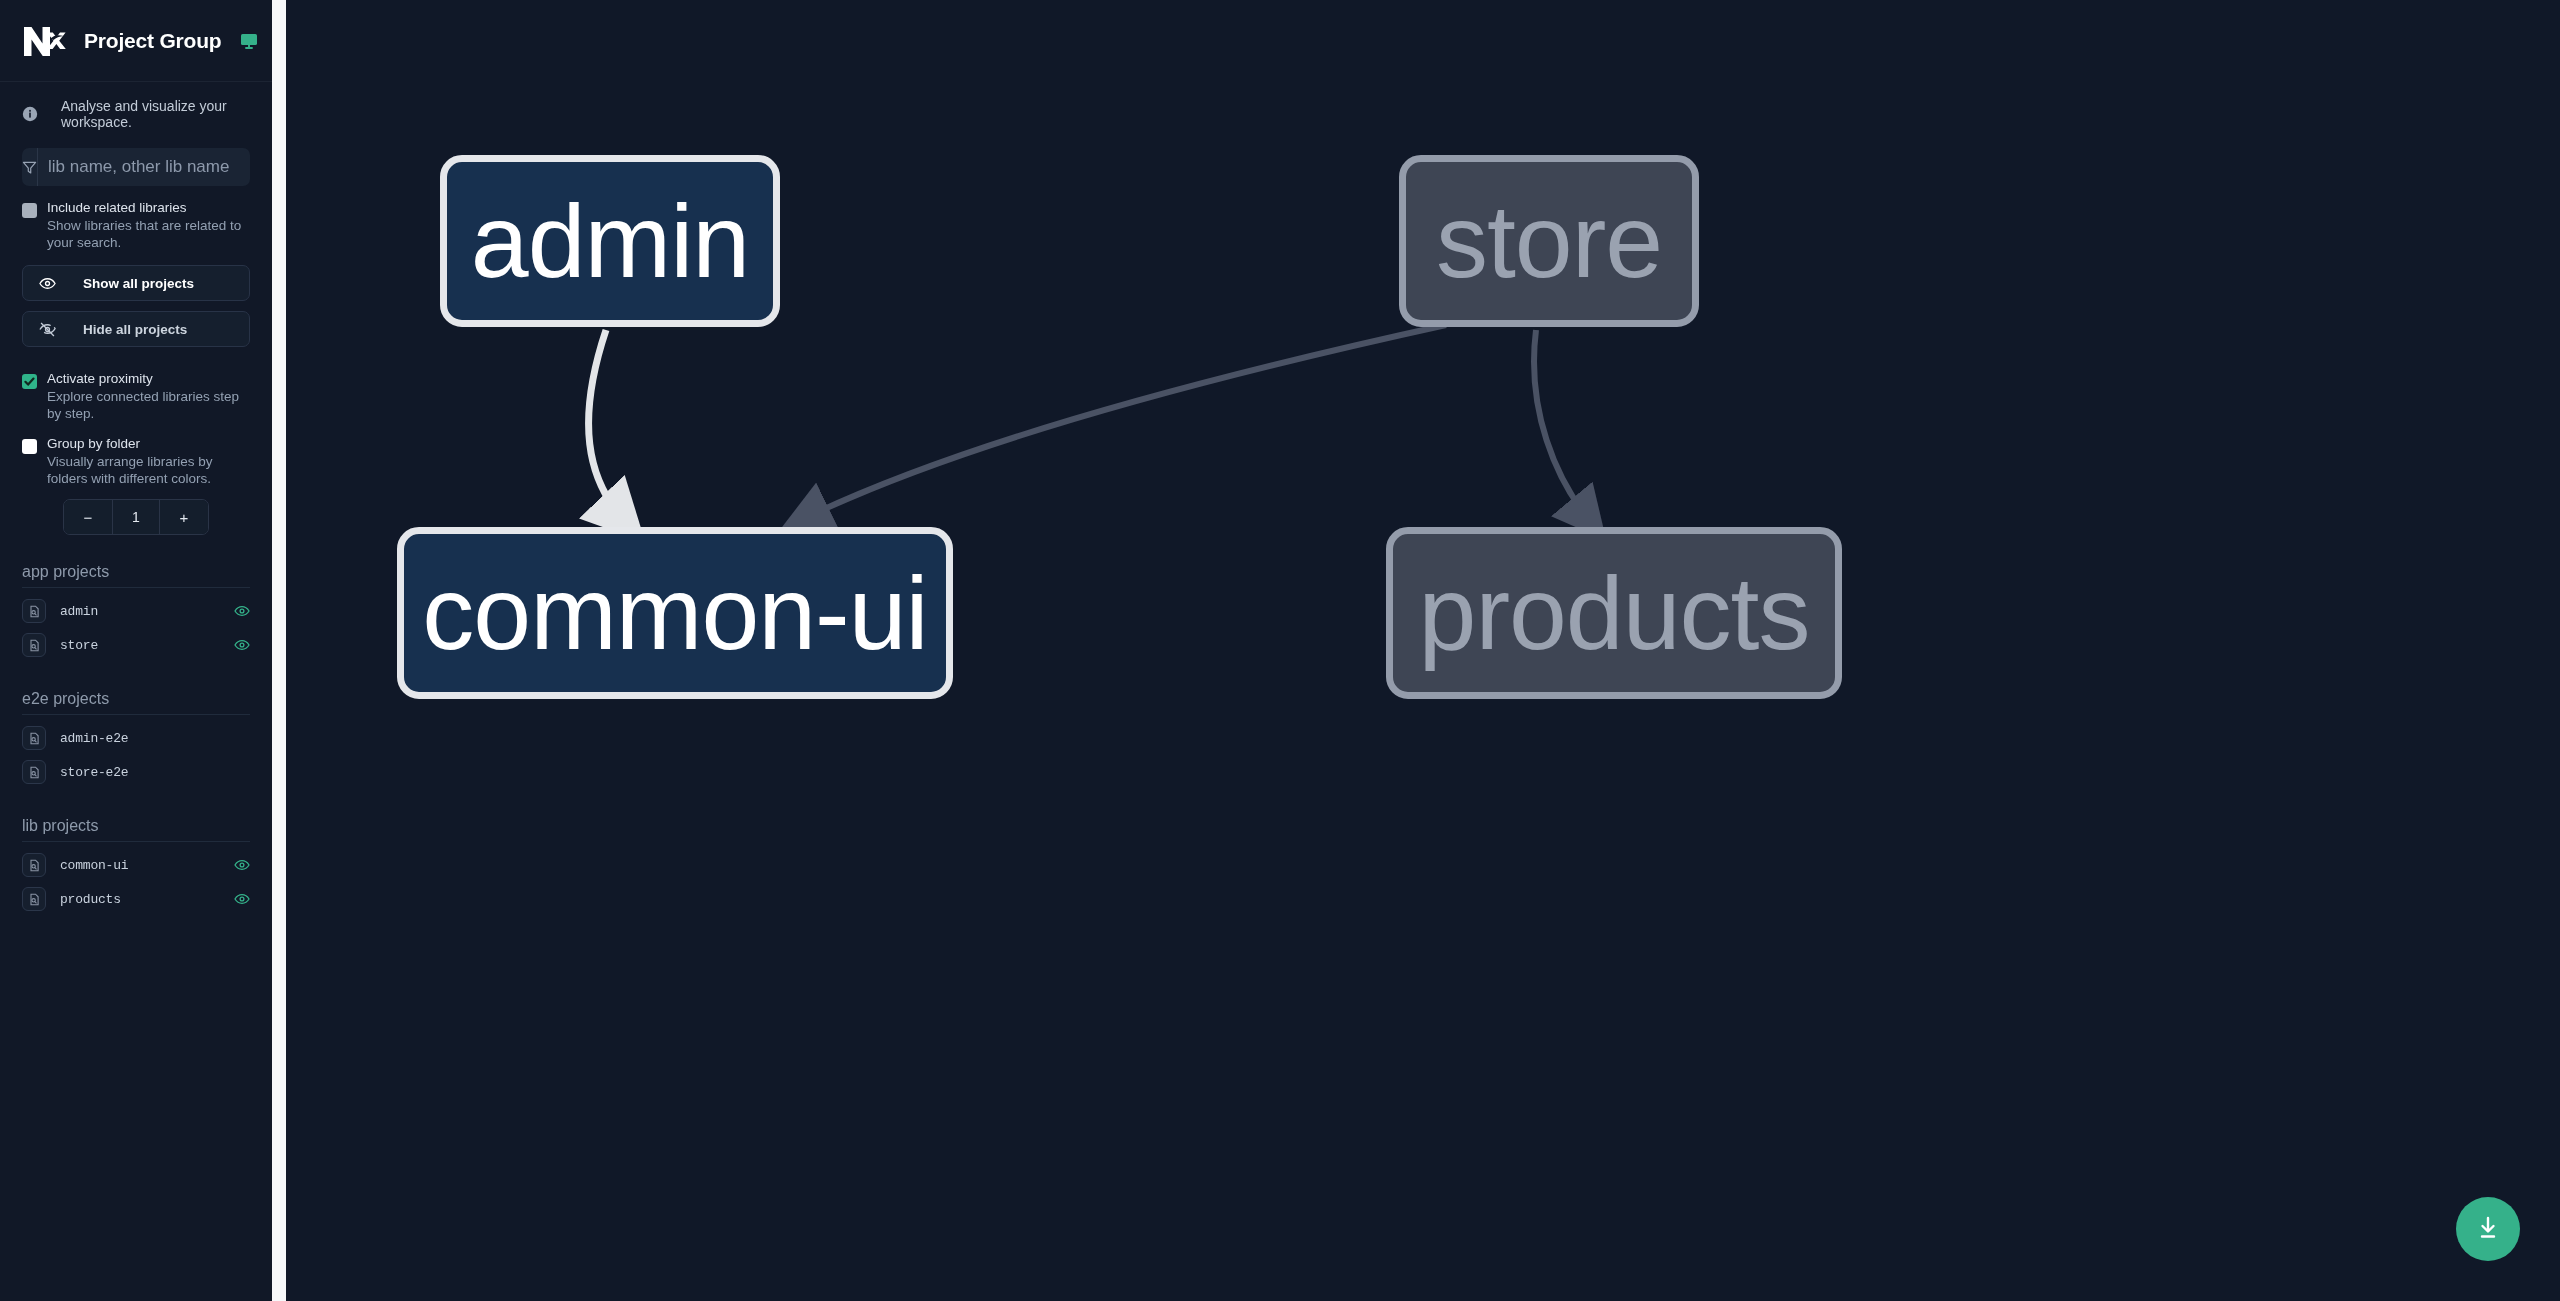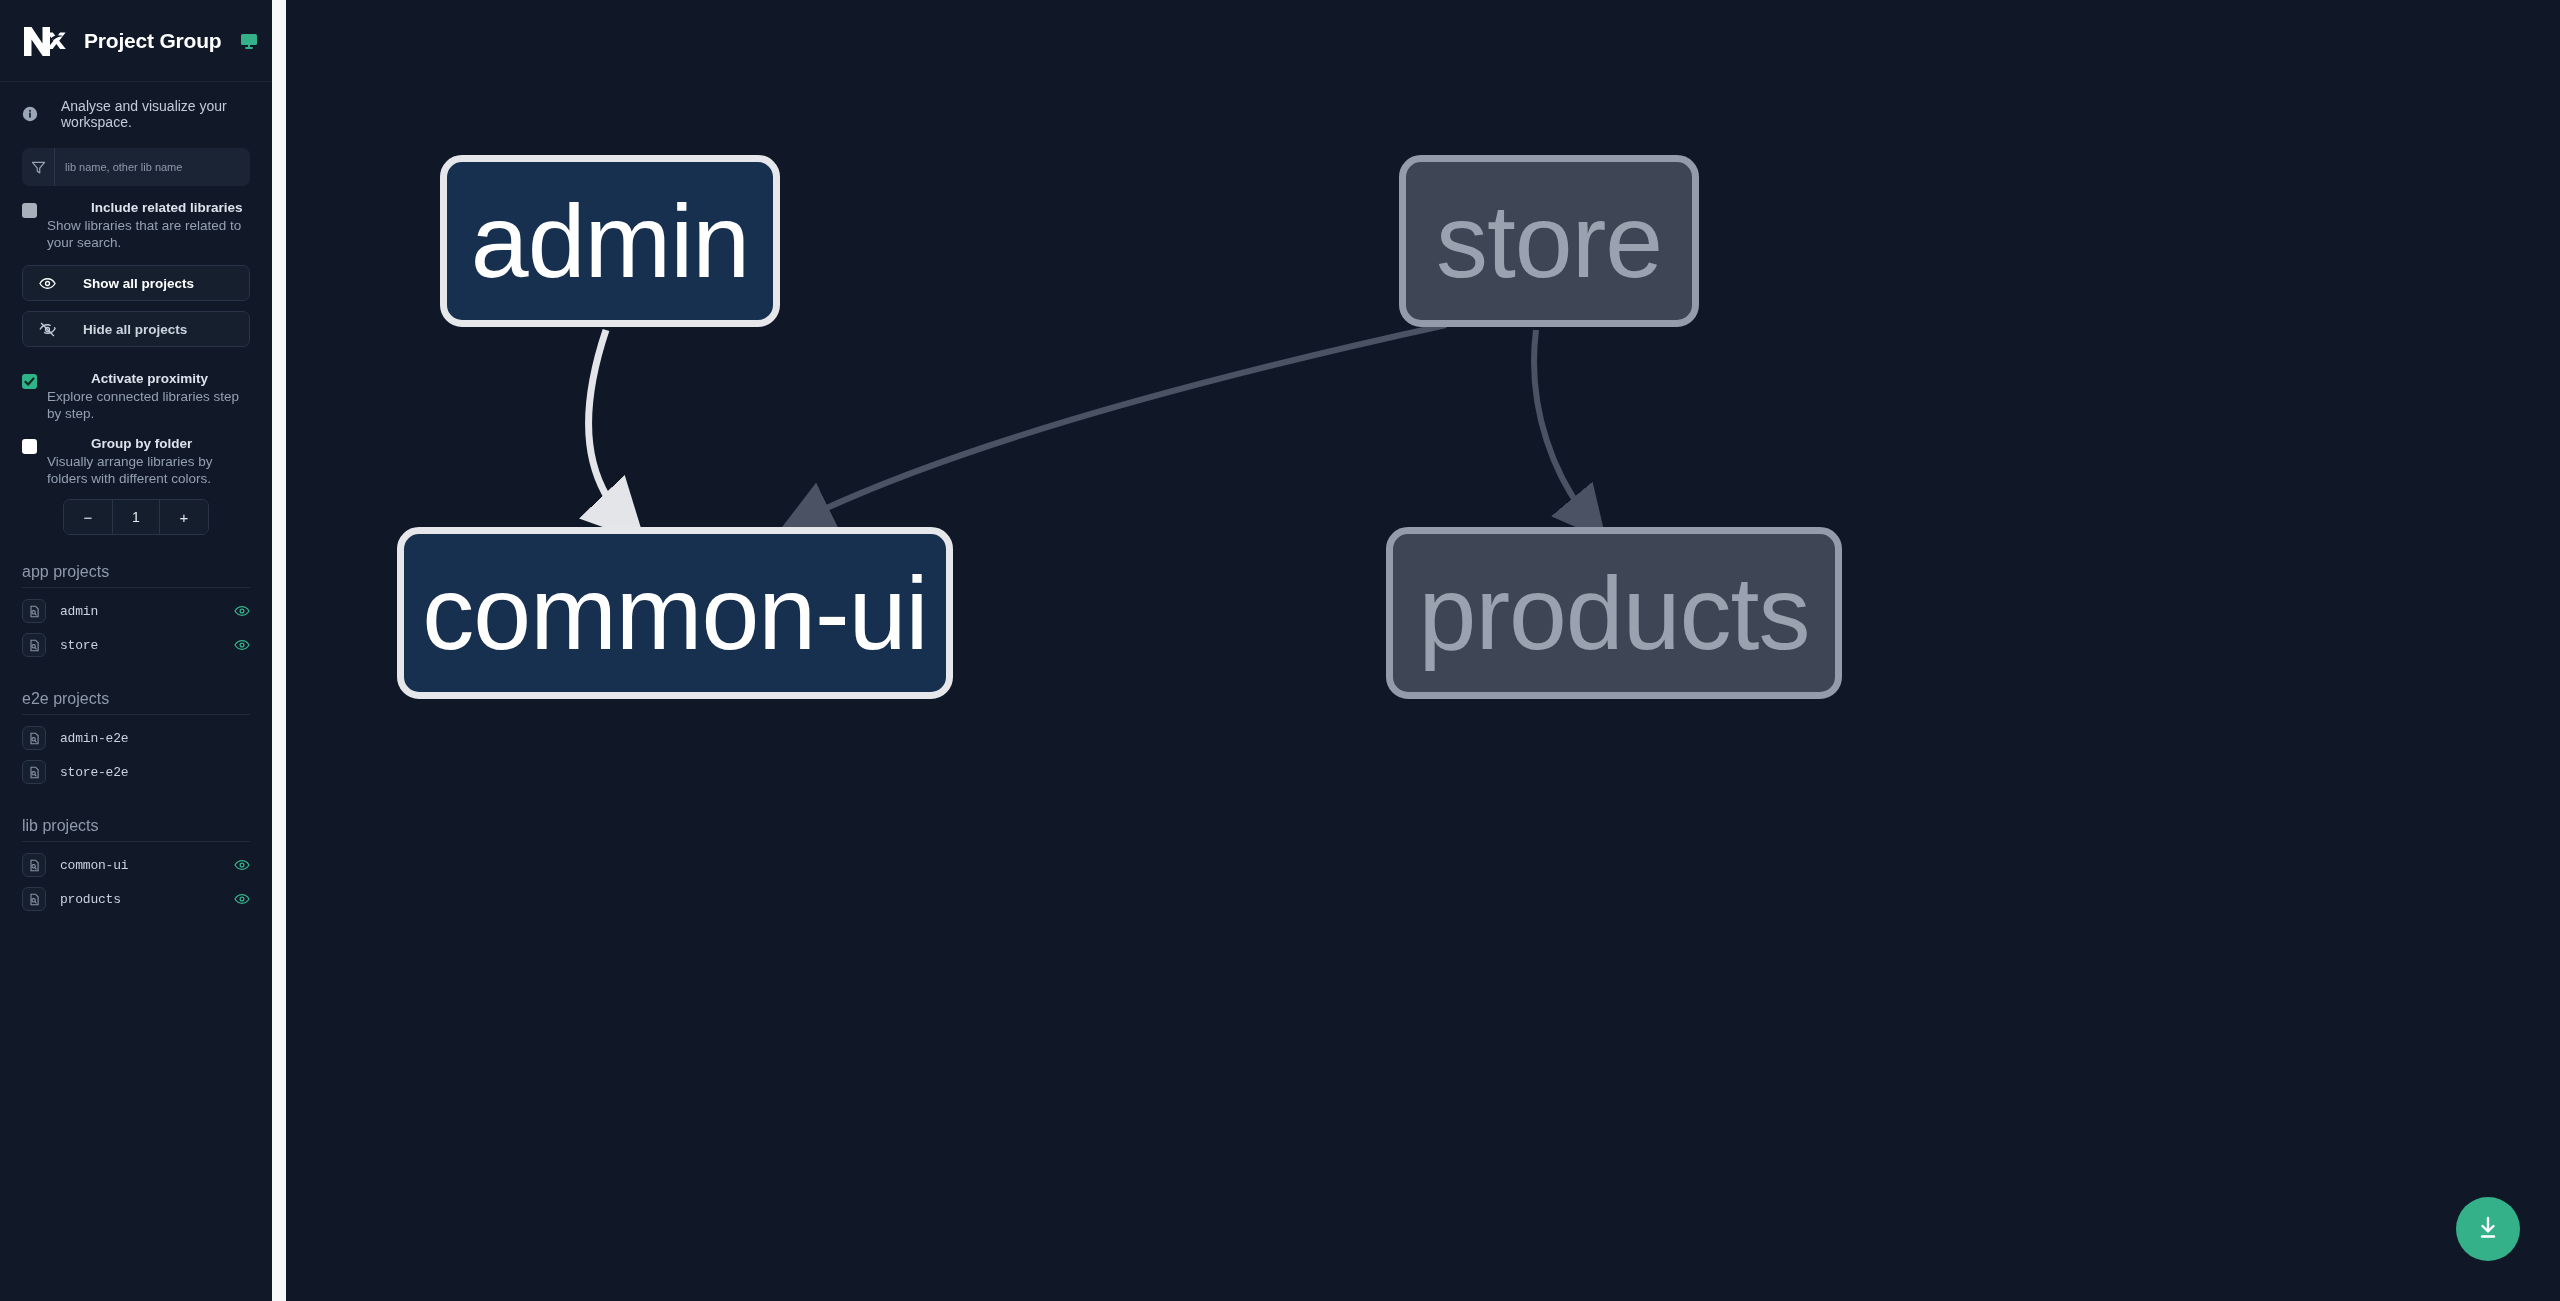--- a/index.html
+++ b/index.html
@@ -49,36 +49,36 @@
     height: 38px;
     overflow: hidden;
   }
   .filter-icon-box {
     width: 33px; display: flex; align-items: center; justify-content: center;
     border-right: 1px solid #2b3648;
   }
   .filter-icon { width: 15px; height: 15px; }
   .filter-input {
     flex: 1; background: transparent; border: 0; outline: none;
-    color: #d2d9e3; font-size: 11px;
+    color: #d2d9e3; font-size: 17px;
     font-family: "Liberation Sans", sans-serif;
     padding: 0 10px;
   }
   .filter-input::placeholder { color: #8d99ab; }
 
   .check-row { display: flex; gap: 10px; padding: 14px 22px 0 22px; }
   .chk {
     width: 15px; height: 15px; flex: 0 0 15px; margin-top: 3px;
     border-radius: 3px; background: #a8b0bc;
     display: flex; align-items: center; justify-content: center;
   }
   .chk.white { background: #ffffff; }
   .chk.green { background: #2fb48a; }
   .chk svg { width: 13px; height: 13px; display: block; }
-  .chk-label { color: #dde3ec; font-size: 13.5px; font-weight: 700; line-height: 16px; margin-left: 44px; }
+  .chk-label { color: #dde3ec; font-size: 13.5px; font-weight: 400; line-height: 16px; }
   .chk-desc  { color: #93a0b2; font-size: 13.5px; line-height: 17px; margin-top: 1px; }
 
   .btn-wrap { padding: 14px 22px 0 22px; }
   .pill-btn {
     width: 100%; height: 36px;
     background: #151f2e;
     border: 1px solid #283347;
     border-radius: 7px;
     display: flex; align-items: center; gap: 27px;
     padding: 0 16px; margin-bottom: 10px;

